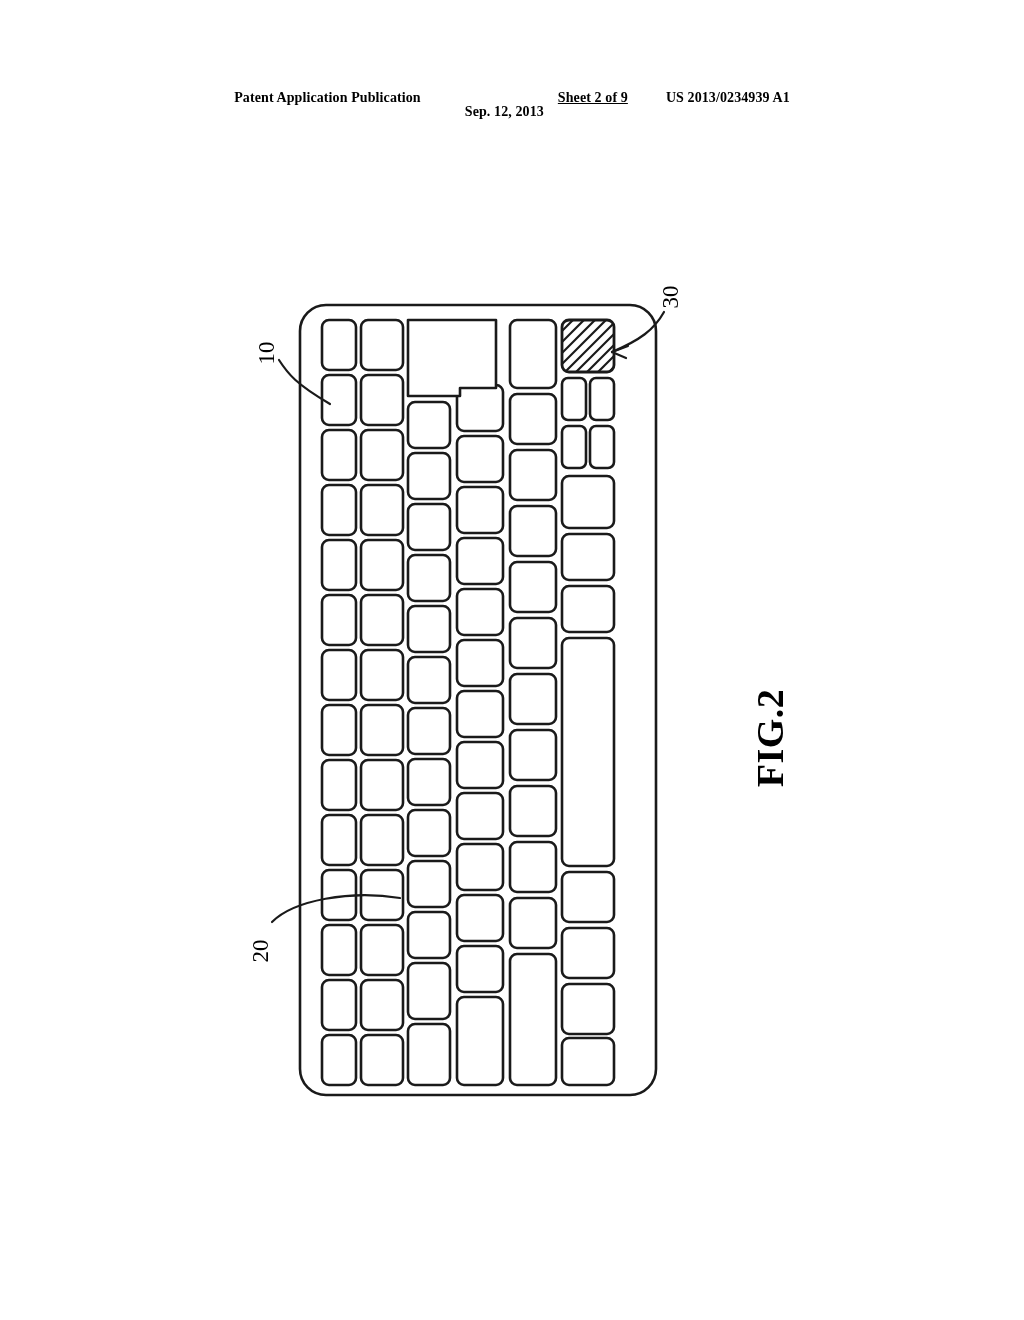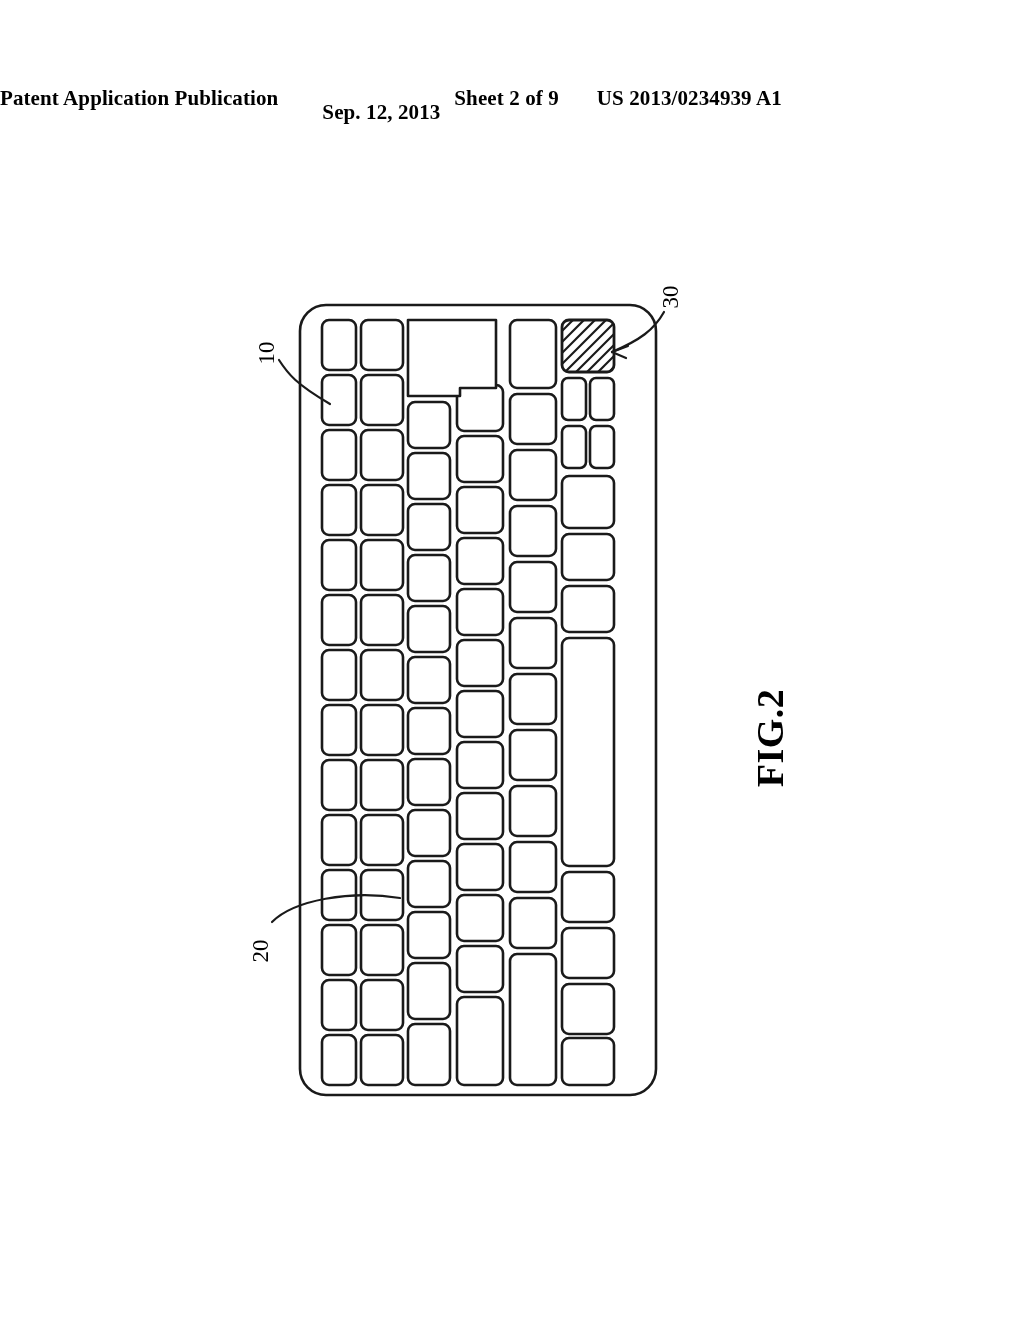--- a/index.html
+++ b/index.html
@@ -19,30 +19,30 @@
 
   
   #pub-header {
     position: absolute;
     left: 0;
     top: 82px;
     width: 1024px;
     height: 32px;
     display: flex;
     align-items: center;
-    justify-content: flex-start;
+    justify-content: center;
     font-family: "Liberation Serif", serif;
     font-weight: bold;
-    font-size: 21px;
+    font-size: 14px;
     letter-spacing: 0.1px;
     white-space: nowrap;
   }
   #pub-header .h-title { }
   #pub-header .h-date  { margin-left: 44px; margin-top: 28px; }
-  #pub-header .h-sheet { margin-left: 14px; }
+  #pub-header .h-sheet { margin-left: 14px; text-decoration: underline; }
   #pub-header .h-num   { margin-left: 38px; }
 
   
   #figure-stage {
     position: absolute;
     left: 0;
     top: 0;
     width: 1024px;
     height: 1320px;
   }

